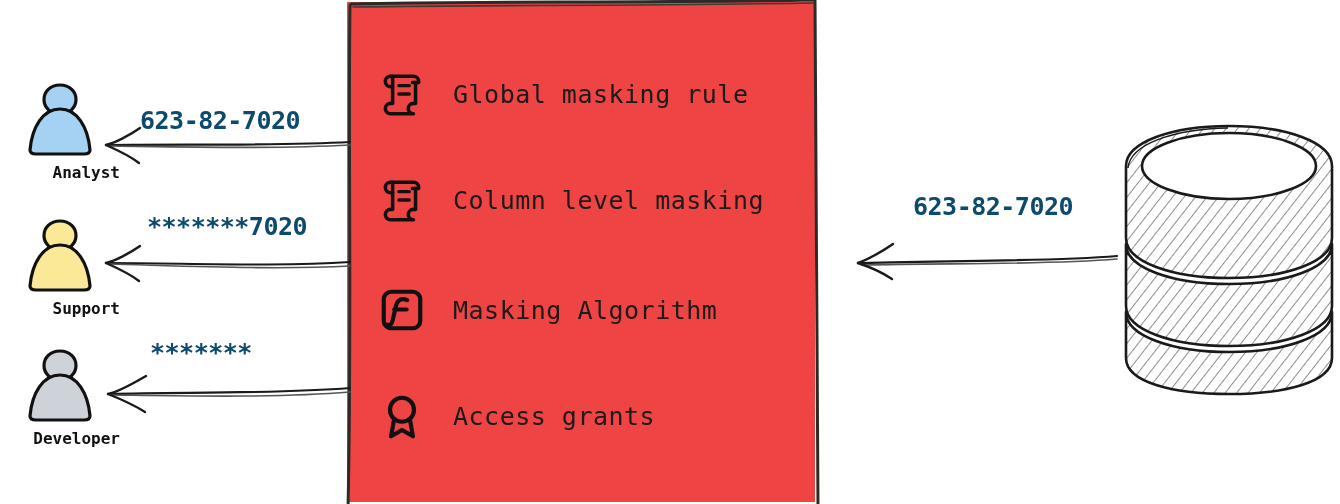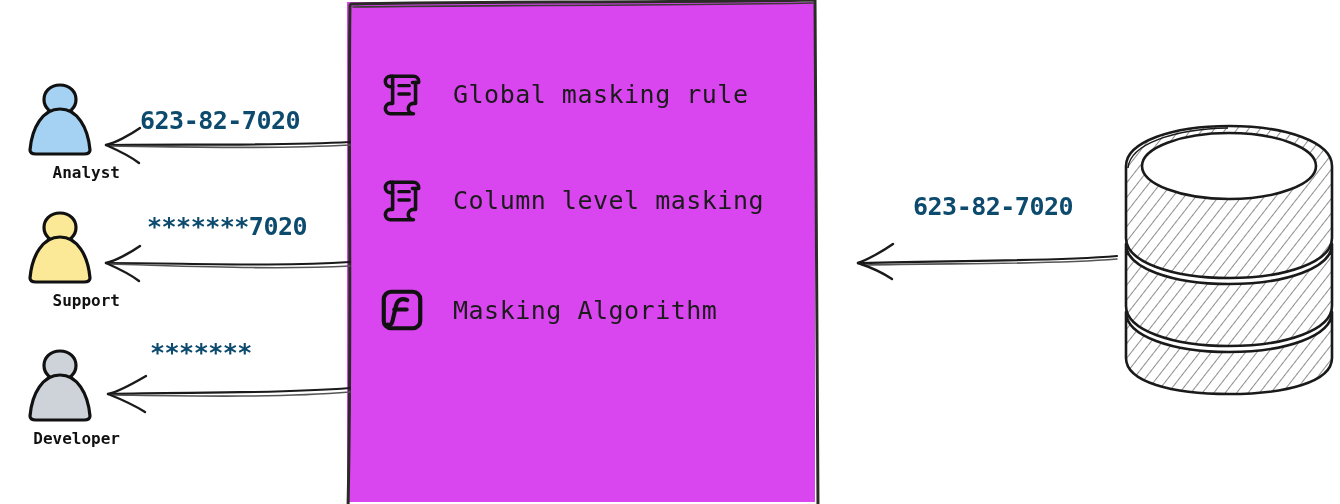--- a/index.html
+++ b/index.html
@@ -53,21 +53,21 @@
     letter-spacing: -0.5px;
   }
 
   
   #policy-card {
     position: absolute;
     left: 347px;
     top: 2px;
     width: 468px;
     height: 500px;
-    background: #d946ef;
+    background: #ef4444;
   }
   #policy-card .card-border {
     position: absolute;
     left: -6px;
     top: -6px;
     width: 482px;
     height: 514px;
     pointer-events: none;
   }
   .policy-list {
@@ -156,20 +156,29 @@
             <path d="M13 7 h22 a5 5 0 0 1 5 5 v1 a0 0 0 0 1 0 0 h-6" fill="none" stroke="#111" stroke-width="3.4" stroke-linecap="round" stroke-linejoin="round"></path>
             <path d="M13 7 a5 5 0 0 0 -5 5 a5 5 0 0 0 5 5 h2" fill="none" stroke="#111" stroke-width="3.4" stroke-linecap="round" stroke-linejoin="round"></path>
             <path d="M15 7 v26 h-2 a5 5 0 0 0 0 10 h22 a5 5 0 0 1 -5 -5 a5 5 0 0 1 5 -5 h2 V13" fill="none" stroke="#111" stroke-width="3.4" stroke-linecap="round" stroke-linejoin="round"></path>
             <line x1="21" y1="16" x2="31" y2="16" stroke="#111" stroke-width="3.2" stroke-linecap="round"></line>
             <line x1="21" y1="24" x2="31" y2="24" stroke="#111" stroke-width="3.2" stroke-linecap="round"></line>
           </svg>
         </span>
         <span class="p-text">Column level masking</span>
       </div>
 
+      <div class="policy-row" style="top:384px;">
+        <span class="p-icon">
+          <svg width="50" height="50" viewBox="0 0 48 48">
+            <circle cx="24" cy="18" r="11.5" fill="none" stroke="#111" stroke-width="4"></circle>
+            <path d="M16.4 27.2 L13.5 43.5 L24 37.5 L34.5 43.5 L31.6 27.2" fill="none" stroke="#111" stroke-width="4" stroke-linejoin="round" stroke-linecap="round"></path>
+          </svg>
+        </span>
+        <span class="p-text">Access grants</span>
+      </div>
 
     </div>
   </div>
 
   <div id="database">
     <svg width="222" height="280" viewBox="0 0 222 280">
       <defs>
         <pattern id="hatch" width="9" height="9" patternUnits="userSpaceOnUse" patternTransform="rotate(38)">
           <line x1="0" y1="0" x2="0" y2="9" stroke="#4d4d4d" stroke-width="1.5"></line>
         </pattern>
@@ -226,21 +235,21 @@
   </div>
 
   <svg class="abs" style="left:96px; top:118px;" width="258" height="54">
     <path d="M254 24 C 180 28, 90 26, 12 27" fill="none" stroke="#1a1a1a" stroke-width="2.2" stroke-linecap="round"></path>
     <path d="M254 27 C 180 31, 90 29, 13 28" fill="none" stroke="#555" stroke-width="1.6" stroke-linecap="round"></path>
     <path d="M44 10 C 34 17, 19 25, 10 27" fill="none" stroke="#1a1a1a" stroke-width="2.4" stroke-linecap="round"></path>
     <path d="M43 45 C 34 38, 19 31, 10 27" fill="none" stroke="#1a1a1a" stroke-width="2.4" stroke-linecap="round"></path>
   </svg>
   <div class="flow-label" style="left:140px; top:106px;">623-82-7020</div>
 
-  <div class="consumer" style="left:0px; top:204px;">
+  <div class="consumer" style="left:0px; top:212px;">
     <div class="person-wrap">
       <svg width="92" height="86" viewBox="0 0 92 86">
         <path d="M46 9 C 36 9, 30 16, 30 23.5 C 30 31, 36 38, 46 38 C 56 38, 62 31, 62 23.5 C 62 16, 56 9, 46 9 Z" fill="#fbe998" stroke="#111" stroke-width="3.2" stroke-linejoin="round"></path>
         <path d="M46 33 C 29 33, 18 51, 16 74 C 16 77, 18 78, 22 78 L70 78 C 74 78, 76 77, 76 74 C 74 51, 63 33, 46 33 Z" fill="#fbe998" stroke="#111" stroke-width="3.2" stroke-linejoin="round"></path>
       </svg>
     </div>
     <div class="consumer-label">Support</div>
   </div>
 
   <svg class="abs" style="left:96px; top:236px;" width="258" height="54">

